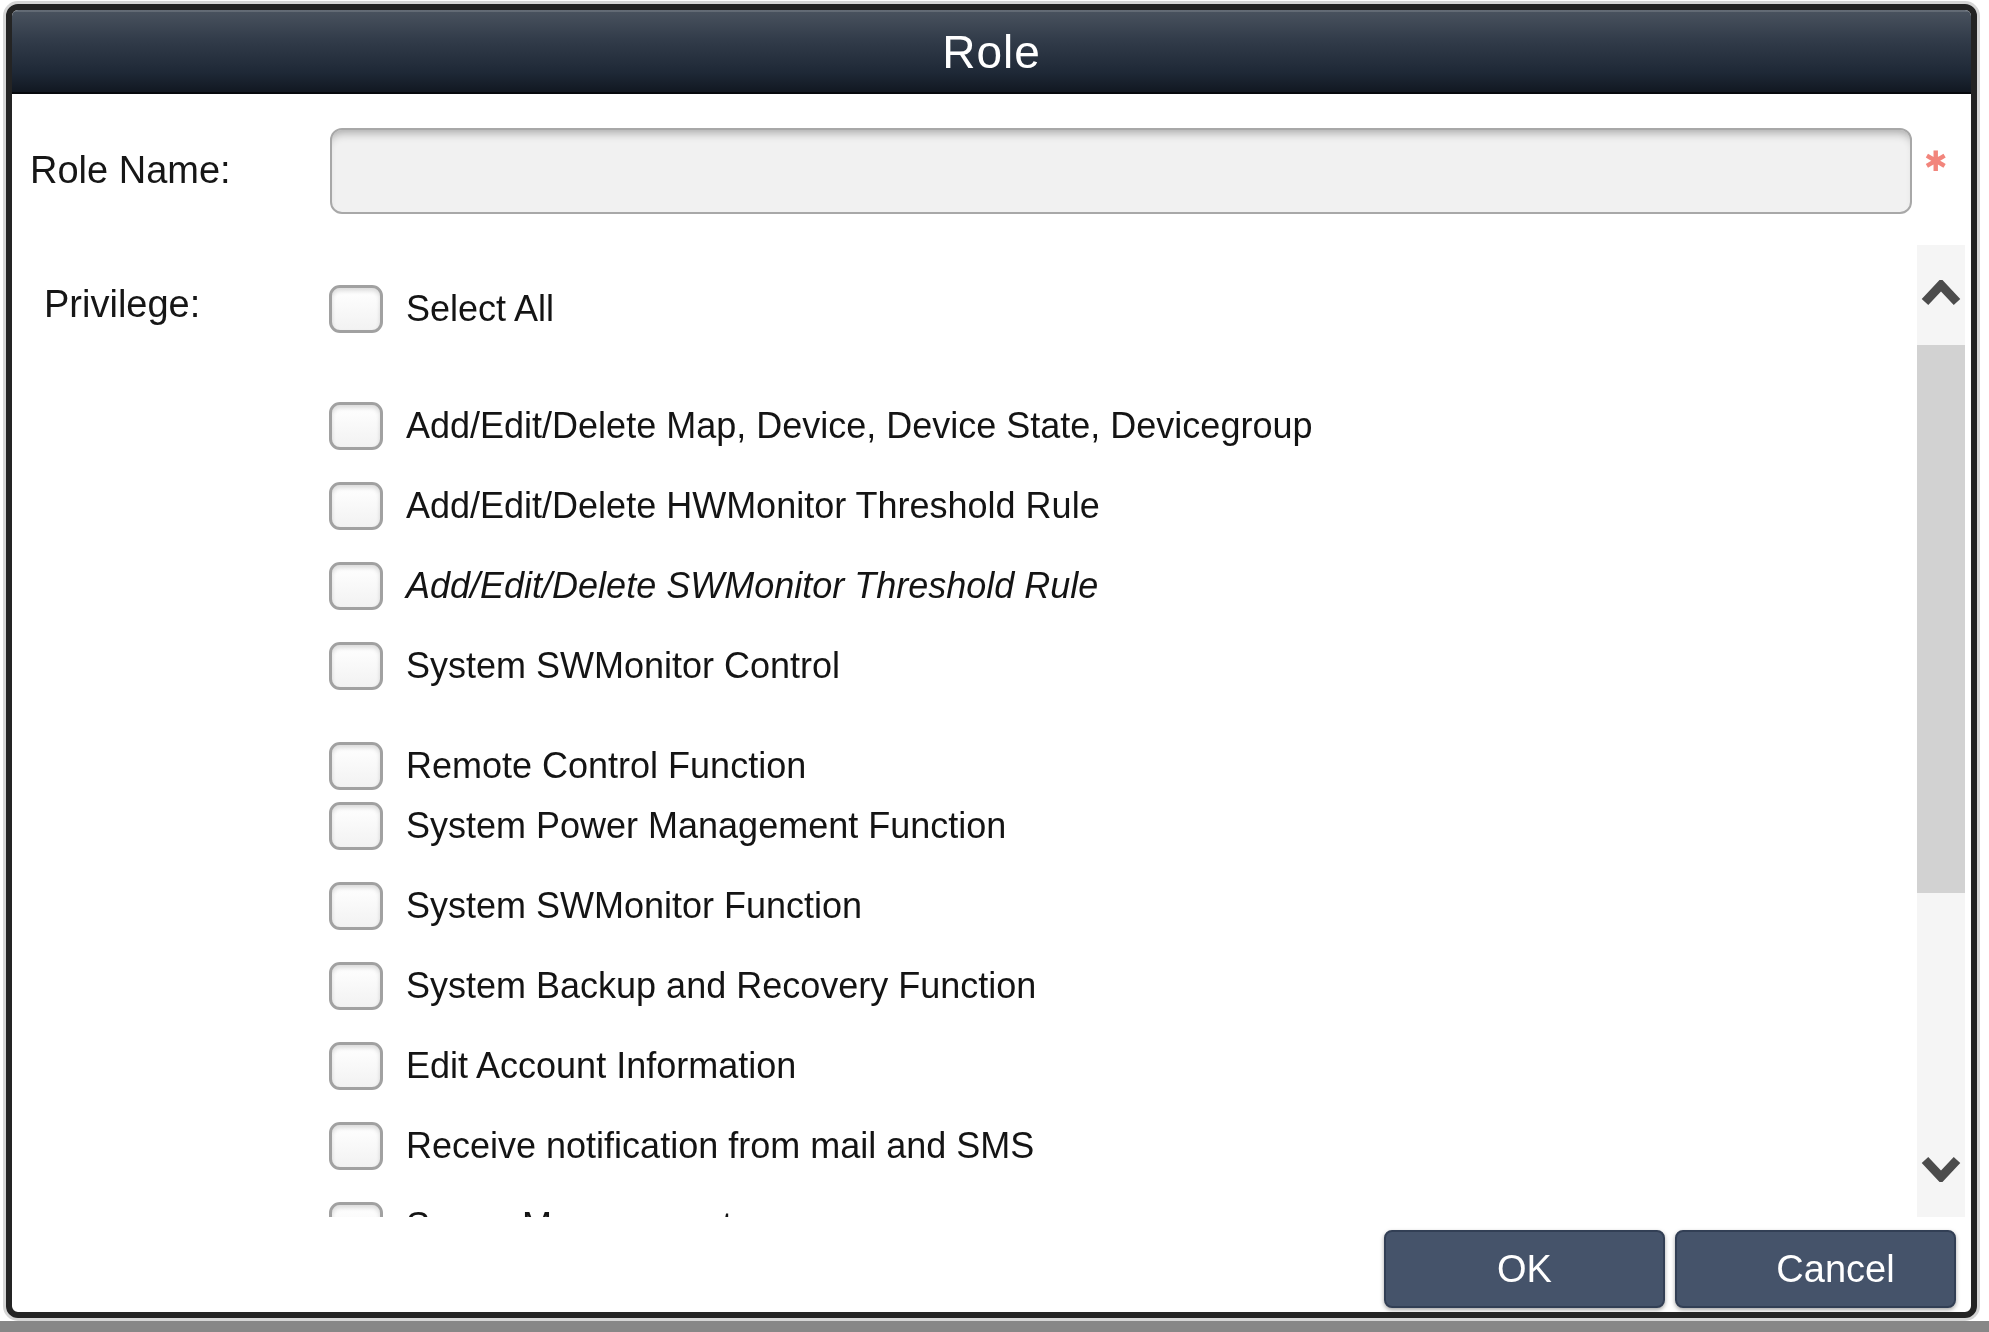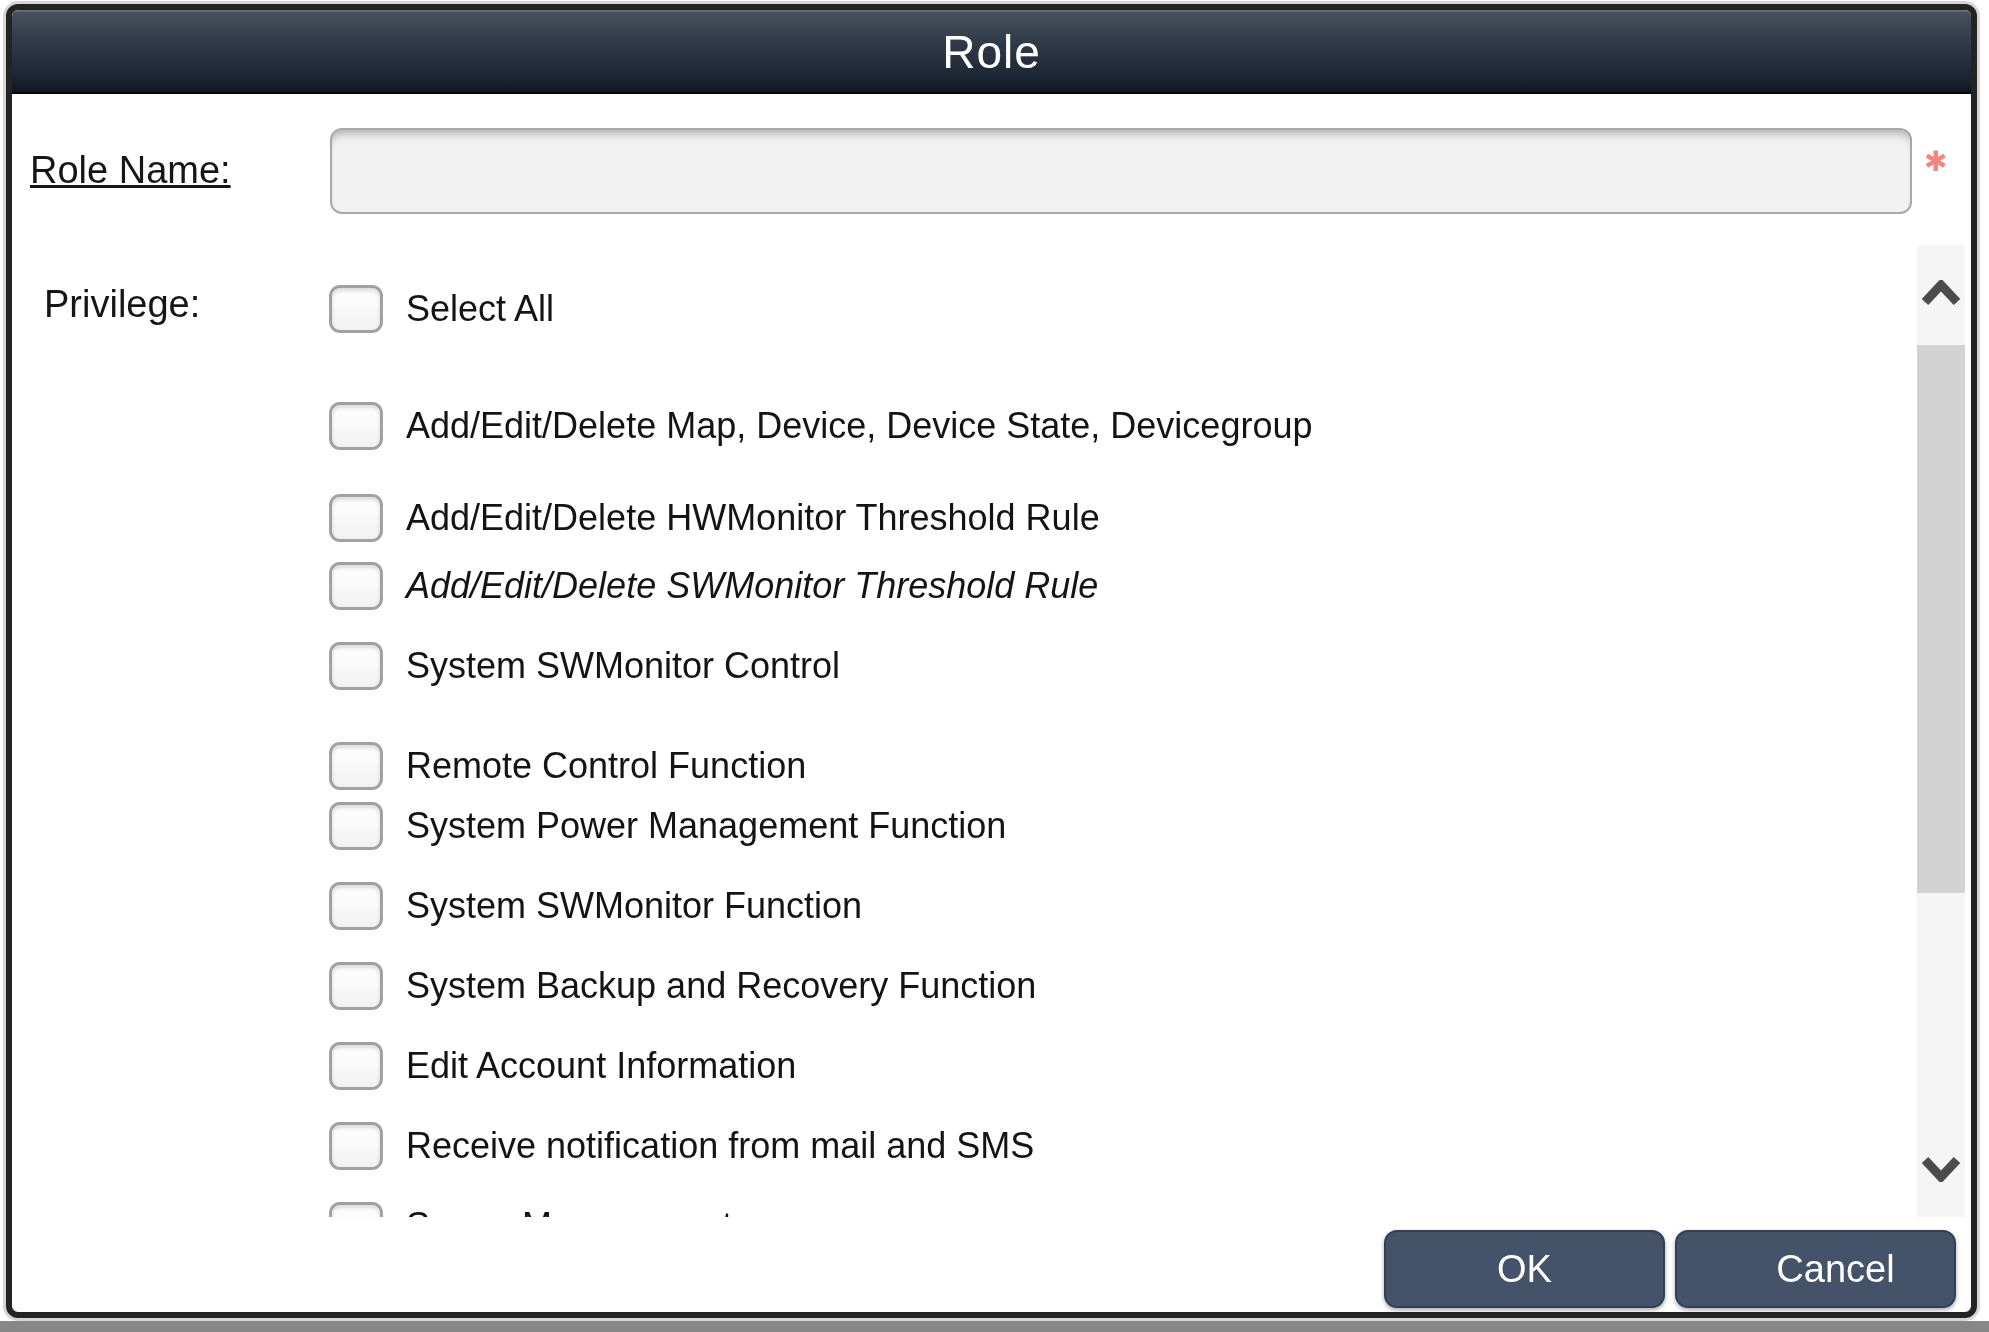--- a/index.html
+++ b/index.html
@@ -34,21 +34,21 @@
     box-shadow: inset 0 2px 0 rgba(255,255,255,0.14), inset 0 -2px 0 rgba(0,0,0,0.6);
     display: flex; align-items: center; justify-content: center;
   }
   .title {
     color: #ffffff; font-size: 46px; letter-spacing: 1px;
   }
 
   .field-label {
     position: absolute; color: #161616; font-size: 38px; line-height: 44px;
   }
-  .role-name-label { left: 18px; top: 138px; text-decoration: underline; }
+  .role-name-label { left: 18px; top: 138px; }
   .privilege-label { left: 32px; top: 272px; }
 
   .role-name-input {
     position: absolute; left: 318px; top: 118px;
     width: 1582px; height: 86px;
     background: #f1f1f1;
     border: 2px solid #a8a8a8;
     border-radius: 12px;
     box-shadow: inset 0 9px 10px -6px rgba(0,0,0,0.30);
     font-size: 38px; padding: 0 22px;
@@ -103,21 +103,21 @@
     width: 48px; height: 548px;
     background: #d2d2d2;
     cursor: pointer;
   }
 
   .btn {
     position: absolute; top: 1220px;
     width: 281px; height: 78px;
     background: #45536a;
     border: 2px solid #323f55;
-    border-radius: 13px;
+    border-radius: 8px;
     box-shadow: 0 2px 4px rgba(0,0,0,0.35);
     color: #ffffff; font-size: 38px;
     font-family: "Liberation Sans", "DejaVu Sans", sans-serif;
     cursor: pointer;
   }
   .btn.ok { left: 1372px; }
   .btn.cancel { left: 1663px; padding-left: 40px; }
 </style>
 </head>
 <body>
@@ -140,21 +140,21 @@
     <div class="scroll-viewport">
       <div class="row select-all-row">
         <span class="checkbox" role="checkbox" aria-checked="false"></span>
         <span class="row-label">Select All</span>
       </div>
       <div id="privilege-list">
           <div class="row privilege-row" style="top: 157px;">
     <span class="checkbox" role="checkbox" aria-checked="false"></span>
     <span class="row-label">Add/Edit/Delete Map, Device, Device State, Devicegroup</span>
   </div>
-          <div class="row privilege-row" style="top: 249px;">
+          <div class="row privilege-row" style="top: 237px;">
     <span class="checkbox" role="checkbox" aria-checked="false"></span>
     <span class="row-label">Add/Edit/Delete HWMonitor Threshold Rule</span>
   </div>
           <div class="row privilege-row" style="top: 317px; font-style: italic;">
     <span class="checkbox" role="checkbox" aria-checked="false"></span>
     <span class="row-label">Add/Edit/Delete SWMonitor Threshold Rule</span>
   </div>
           <div class="row privilege-row" style="top: 397px;">
     <span class="checkbox" role="checkbox" aria-checked="false"></span>
     <span class="row-label">System SWMonitor Control</span>

